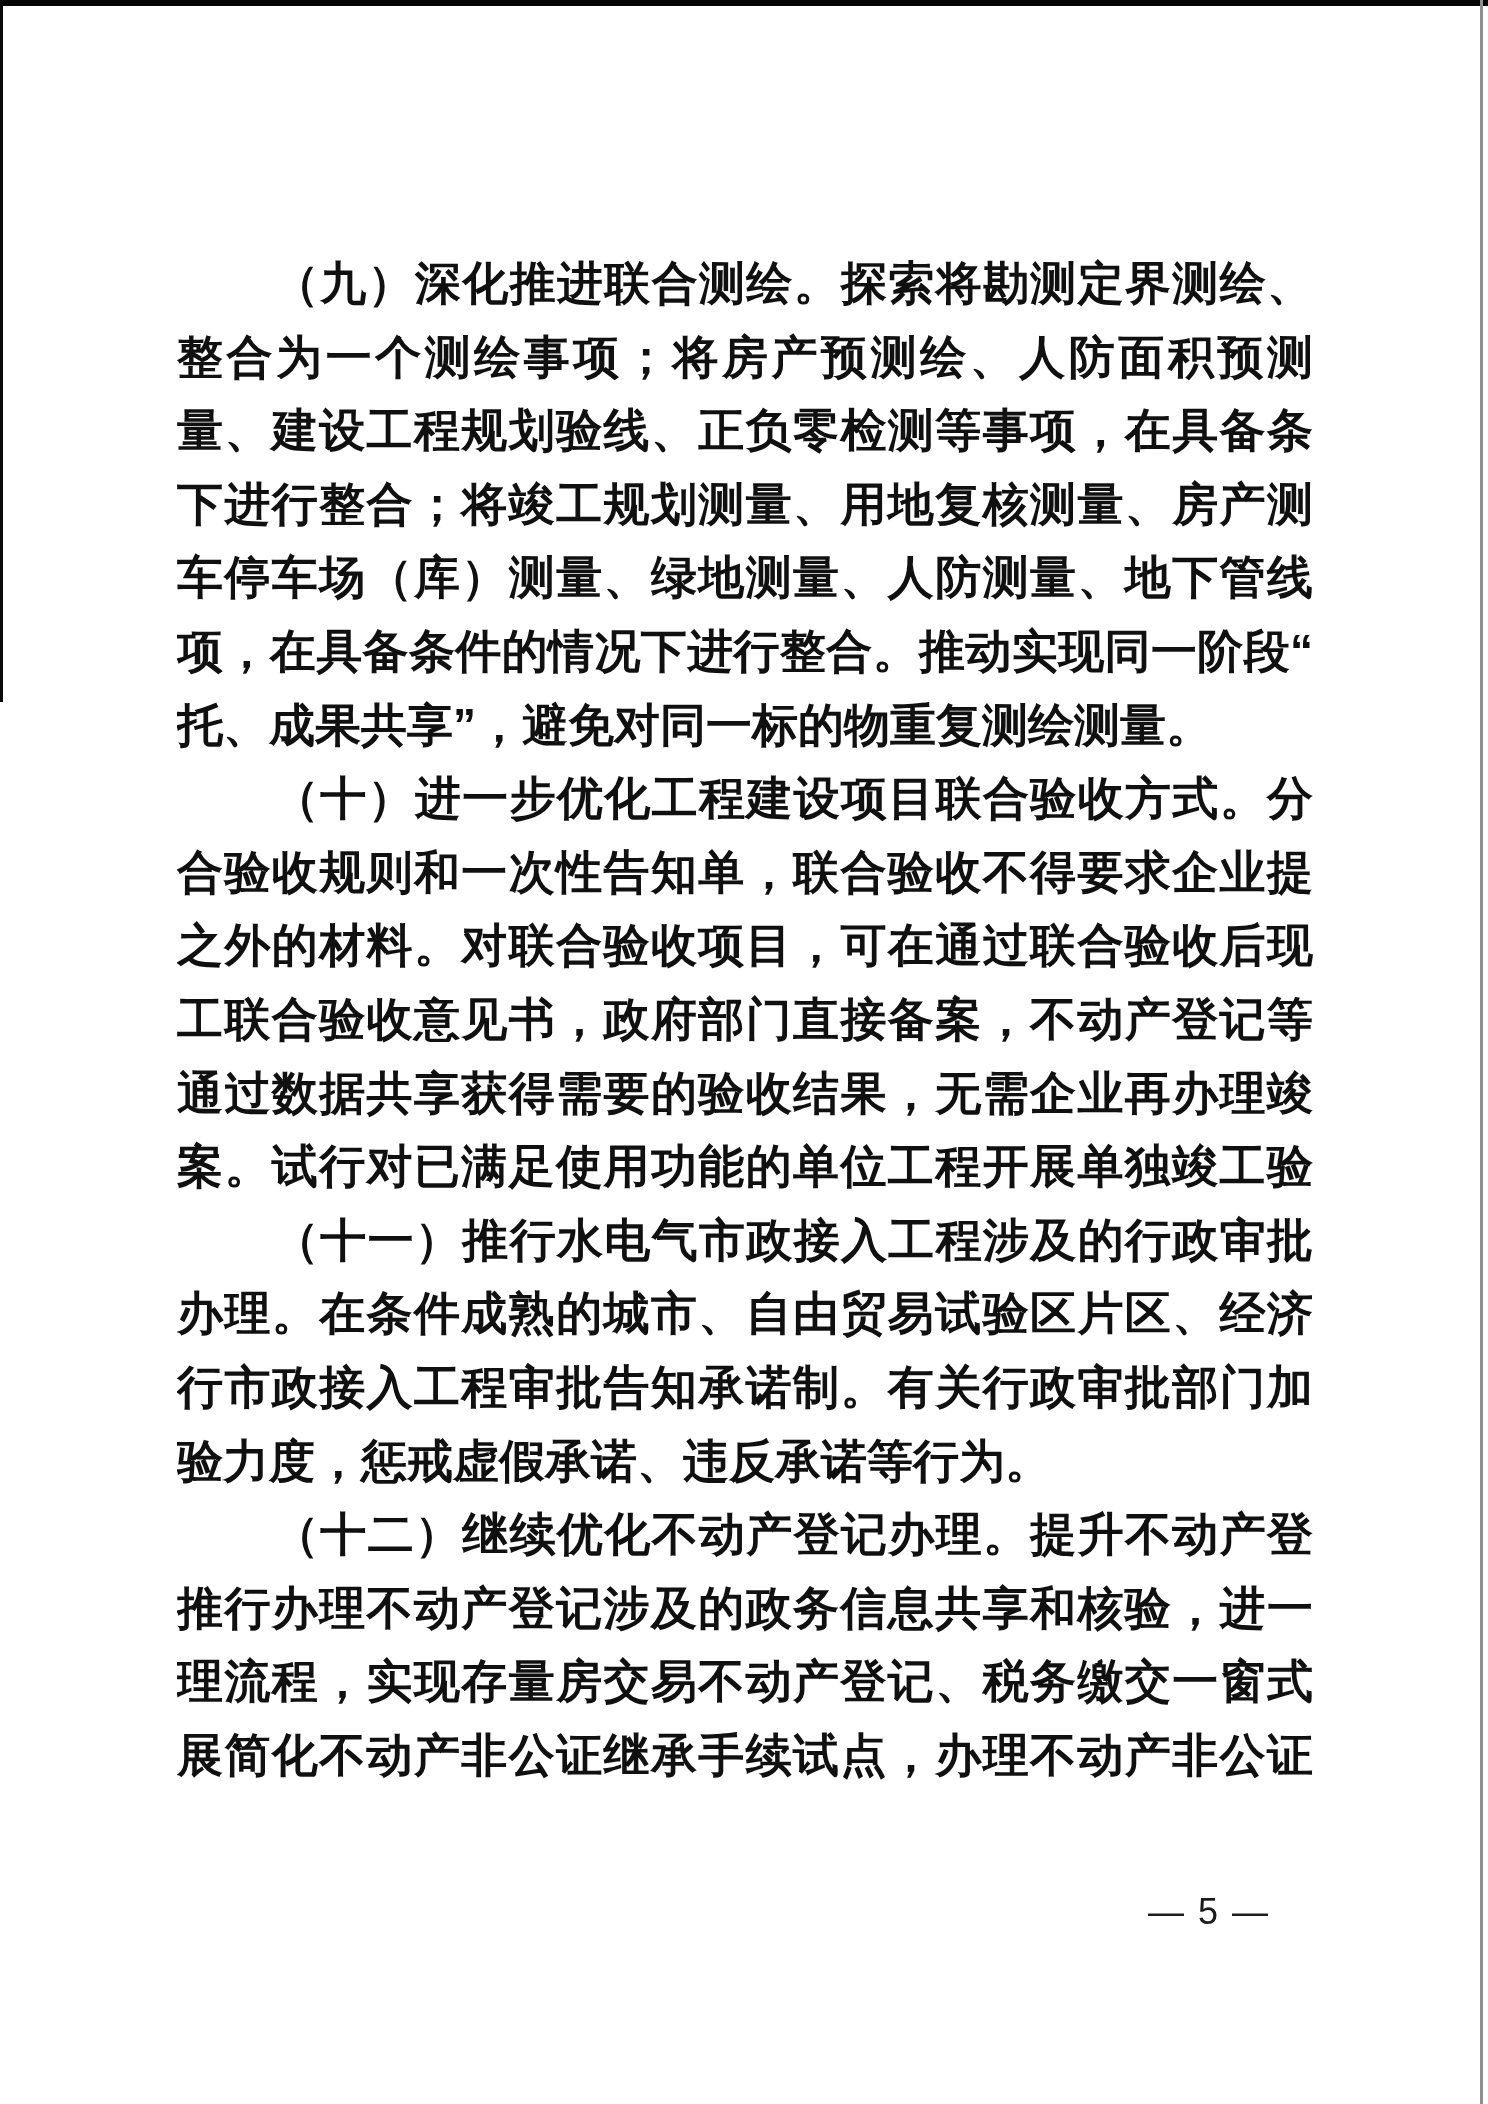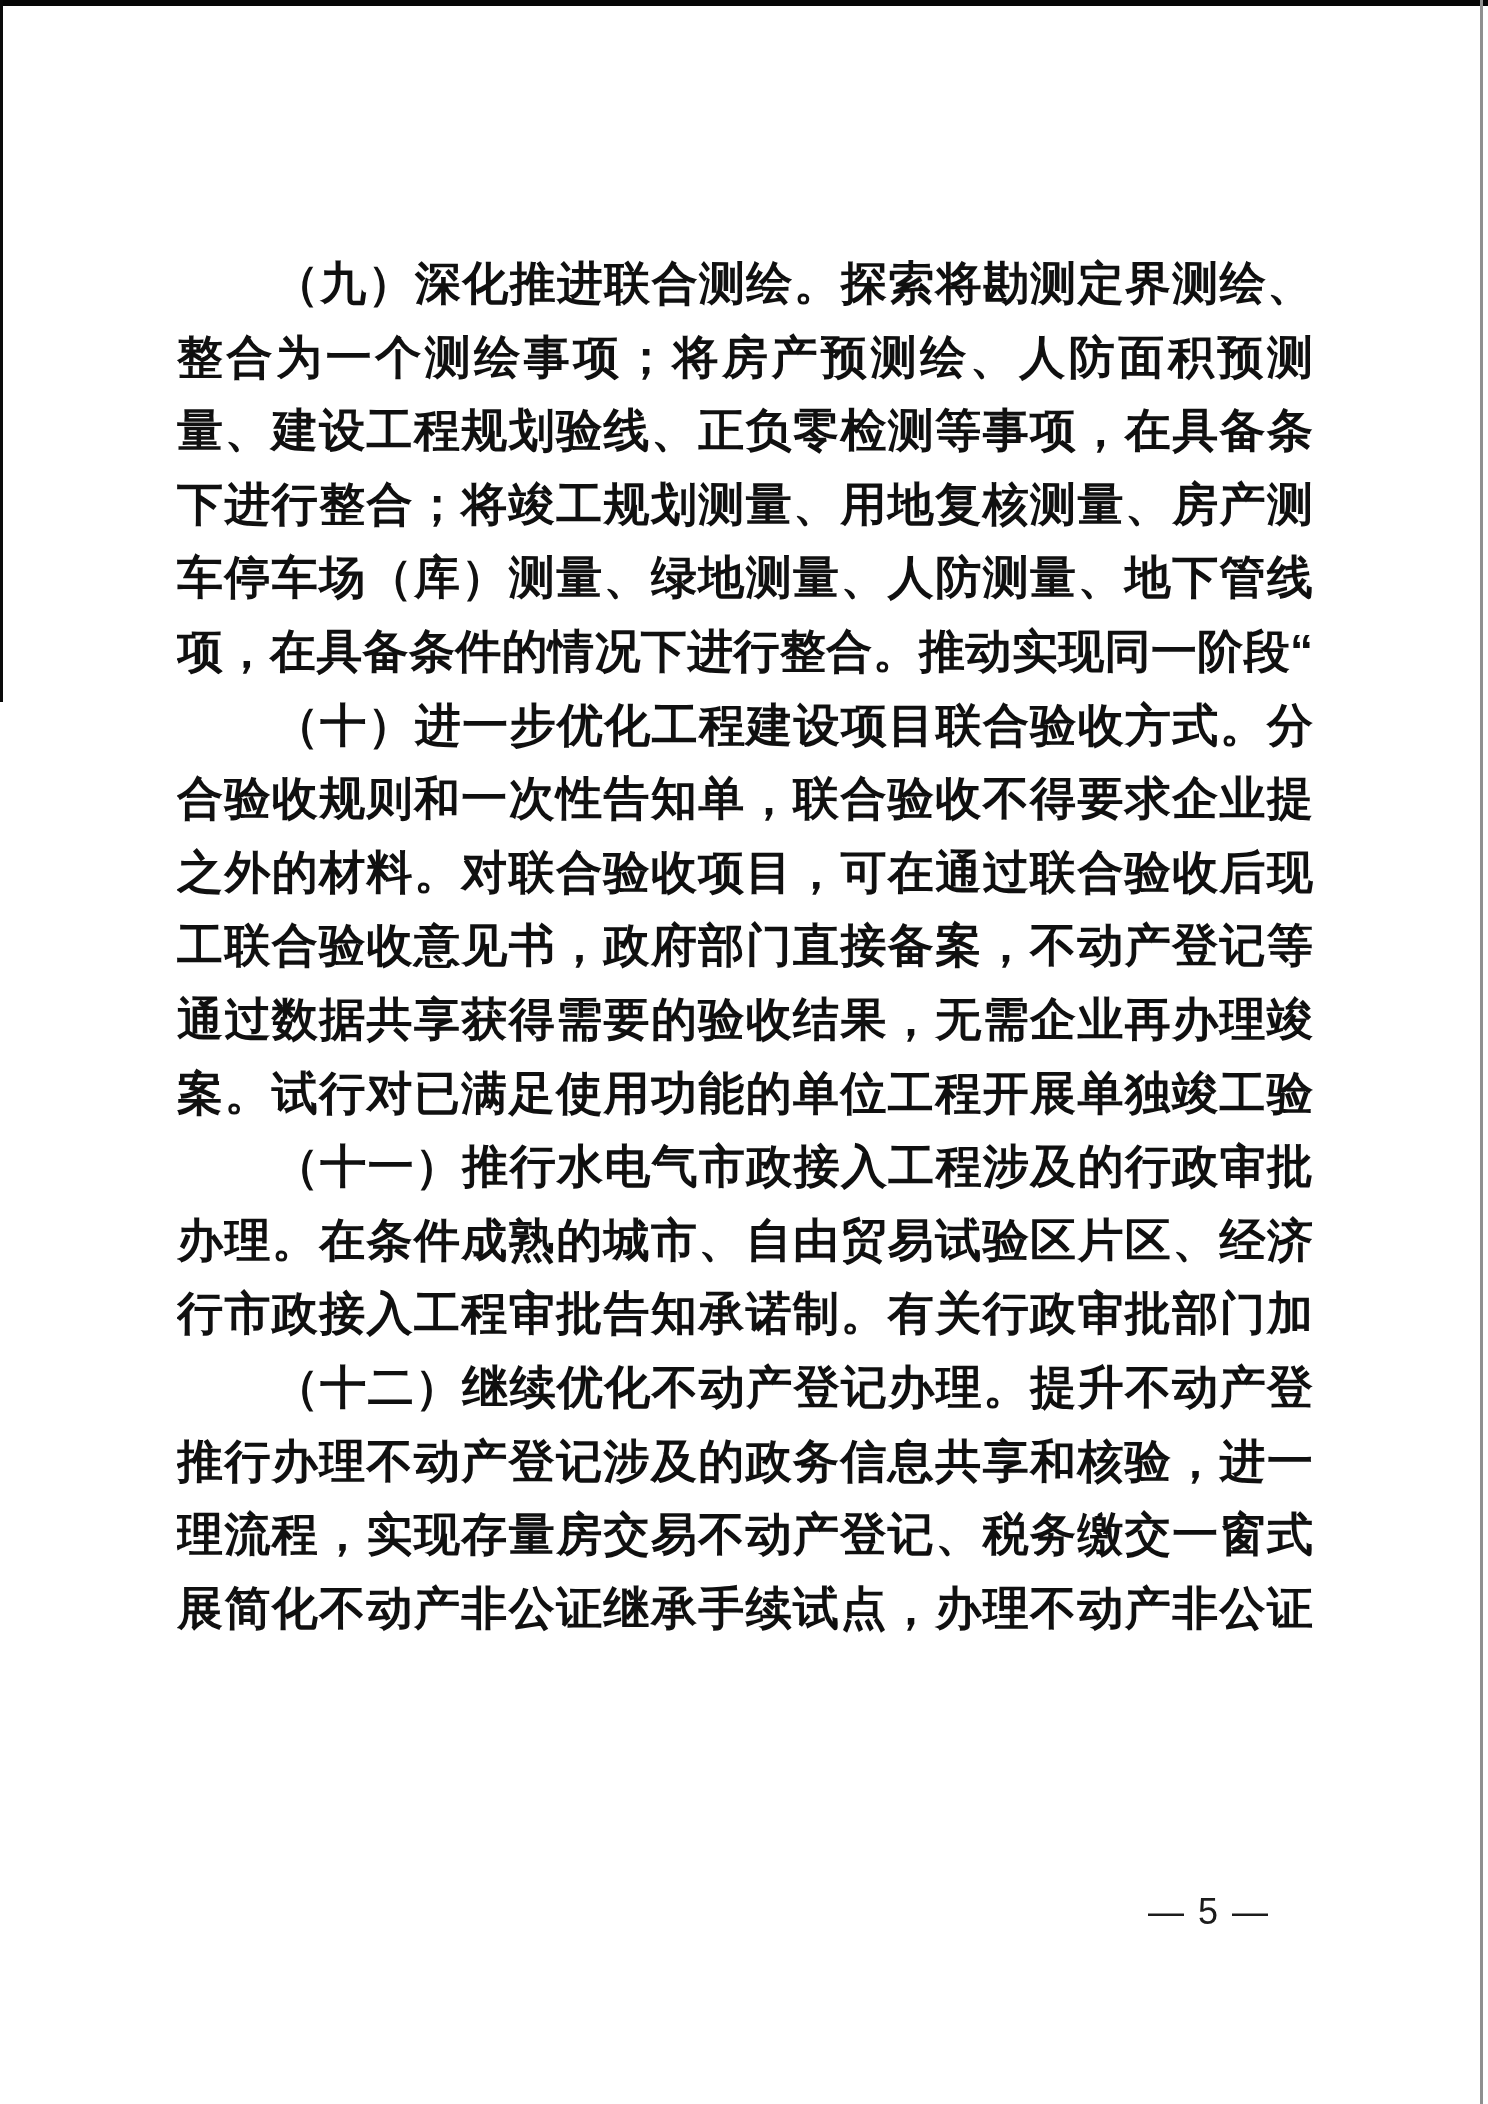--- a/index.html
+++ b/index.html
@@ -88,35 +88,37 @@
 
   <div class="text-block">
 
     <div>
       <div class="line first">（九）深化推进联合测绘。探索将勘测定界测绘、宗地测绘</div>
       <div class="line">整合为一个测绘事项；将房产预测绘、人防面积预测绘、定位测</div>
       <div class="line">量、建设工程规划验线、正负零检测等事项，在具备条件的情况</div>
       <div class="line">下进行整合；将竣工规划测量、用地复核测量、房产测量、机动</div>
       <div class="line">车停车场（库）测量、绿地测量、人防测量、地下管线测量等事</div>
       <div class="line">项，在具备条件的情况下进行整合。推动实现同一阶段“ 一次委</div>
+      <div class="line plain">托、成果共享”，避免对同一标的物重复测绘测量。</div>
     </div>
 
     <div>
       <div class="line first">（十）进一步优化工程建设项目联合验收方式。分类制定联</div>
       <div class="line">合验收规则和一次性告知单，联合验收不得要求企业提供告知单</div>
       <div class="line">之外的材料。对联合验收项目，可在通过联合验收后现场出具竣</div>
       <div class="line">工联合验收意见书，政府部门直接备案，不动产登记等相关部门</div>
       <div class="line">通过数据共享获得需要的验收结果，无需企业再办理竣工验收备</div>
       <div class="line">案。试行对已满足使用功能的单位工程开展单独竣工验收，验收</div>
     </div>
 
     <div>
       <div class="line first">（十一）推行水电气市政接入工程涉及的行政审批在线并联</div>
       <div class="line">办理。在条件成熟的城市、自由贸易试验区片区、经济开发区试</div>
       <div class="line">行市政接入工程审批告知承诺制。有关行政审批部门加大抽查核</div>
+      <div class="line plain">验力度，惩戒虚假承诺、违反承诺等行为。</div>
     </div>
 
     <div>
       <div class="line first">（十二）继续优化不动产登记办理。提升不动产登记效率，</div>
       <div class="line">推行办理不动产登记涉及的政务信息共享和核验，进一步优化办</div>
       <div class="line">理流程，实现存量房交易不动产登记、税务缴交一窗式受理。开</div>
       <div class="line">展简化不动产非公证继承手续试点，办理不动产非公证继承手续</div>
     </div>
 
   </div>

